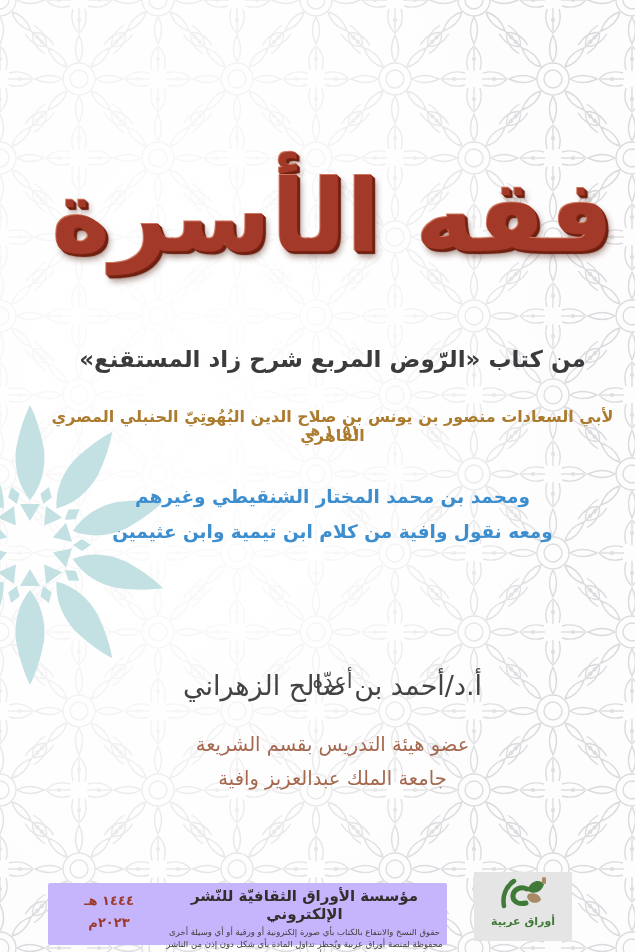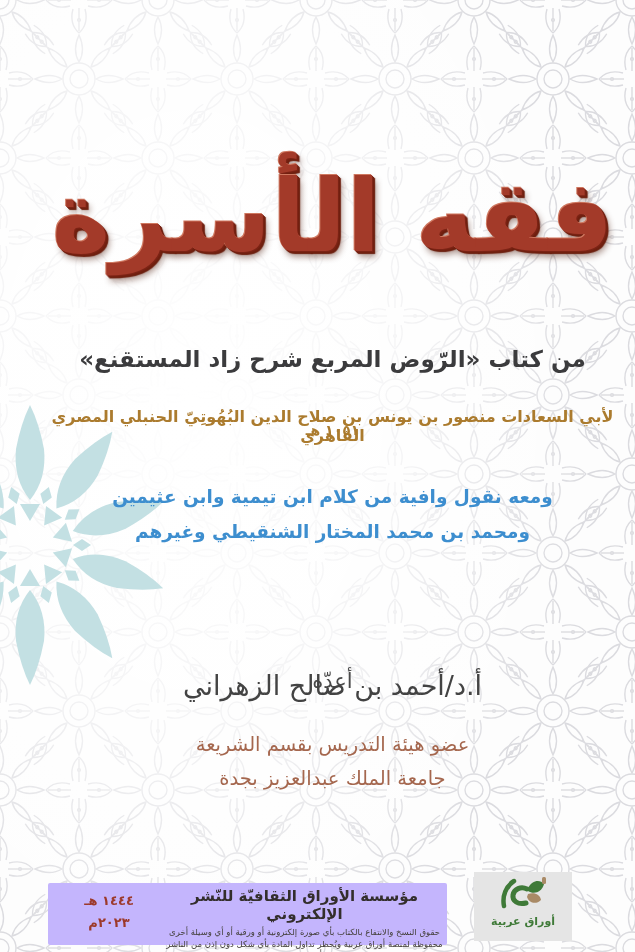--- a/index.html
+++ b/index.html
@@ -189,31 +189,31 @@
 
     <div class="block main-title">فقه الأسرة</div>
 
     <div class="block source-line">من كتاب «الرّوض المربع شرح زاد المستقنع»</div>
 
     <div class="block orig-author">لأبي السعادات منصور بن يونس بن صلاح الدين  البُهُوتِيّ الحنبلي المصري القاهري</div>
 
     <div class="block death-year">١٠٥١ هـ</div>
 
     <div class="block features">
+      <div>ومحمد بن محمد المختار الشنقيطي وغيرهم</div>
       <div>ومعه نقول وافية من كلام ابن تيمية وابن عثيمين</div>
-      <div>ومحمد بن محمد المختار الشنقيطي وغيرهم</div>
     </div>
 
     <div class="block prepared-label">أعدّه</div>
 
     <div class="block preparer-name">أ.د/أحمد بن صالح الزهراني</div>
 
     <div class="block brick preparer-title-1">عضو هيئة التدريس بقسم الشريعة</div>
 
-    <div class="block brick preparer-title-2">جامعة الملك عبدالعزيز بجدة</div>
+    <div class="block brick preparer-title-2">جامعة الملك عبدالعزيز وافية</div>
 
   </div>
 
   <div class="footer-bar">
     <div class="footer-dates">
       <div>١٤٤٤ هـ</div>
       <div>٢٠٢٣م</div>
     </div>
     <div class="footer-center">
       <div class="publisher-name">مؤسسة الأوراق الثقافيّة للنّشر الإلكتروني</div>

